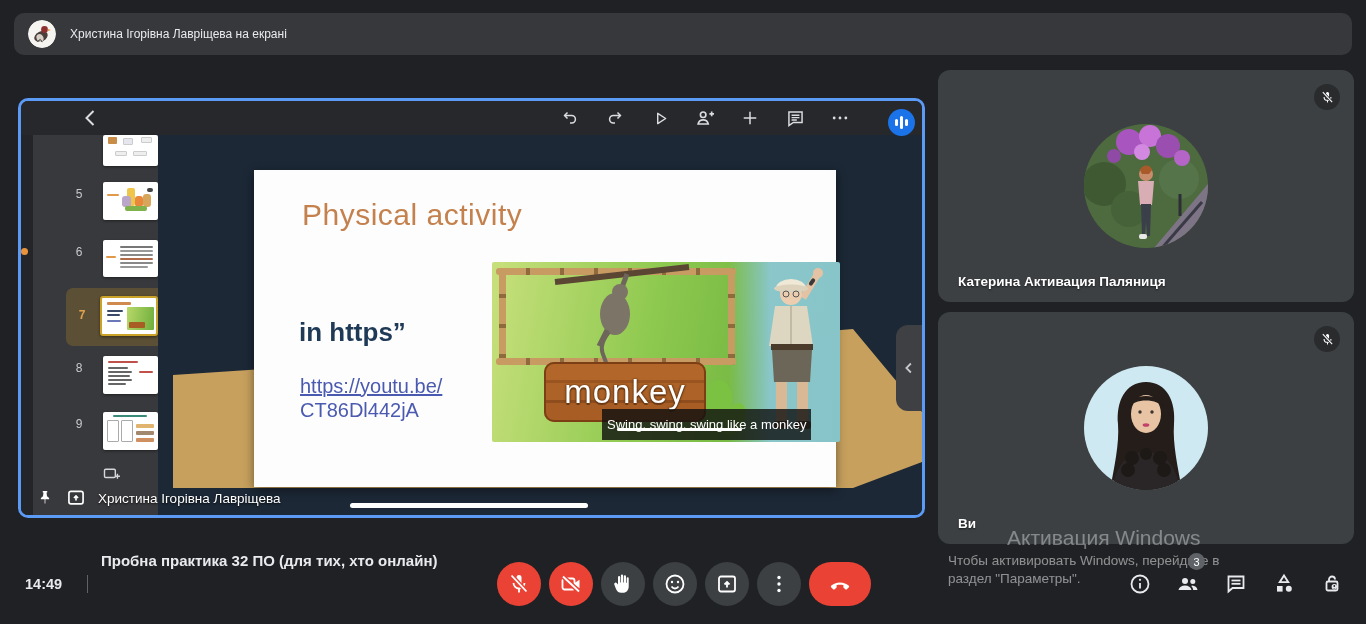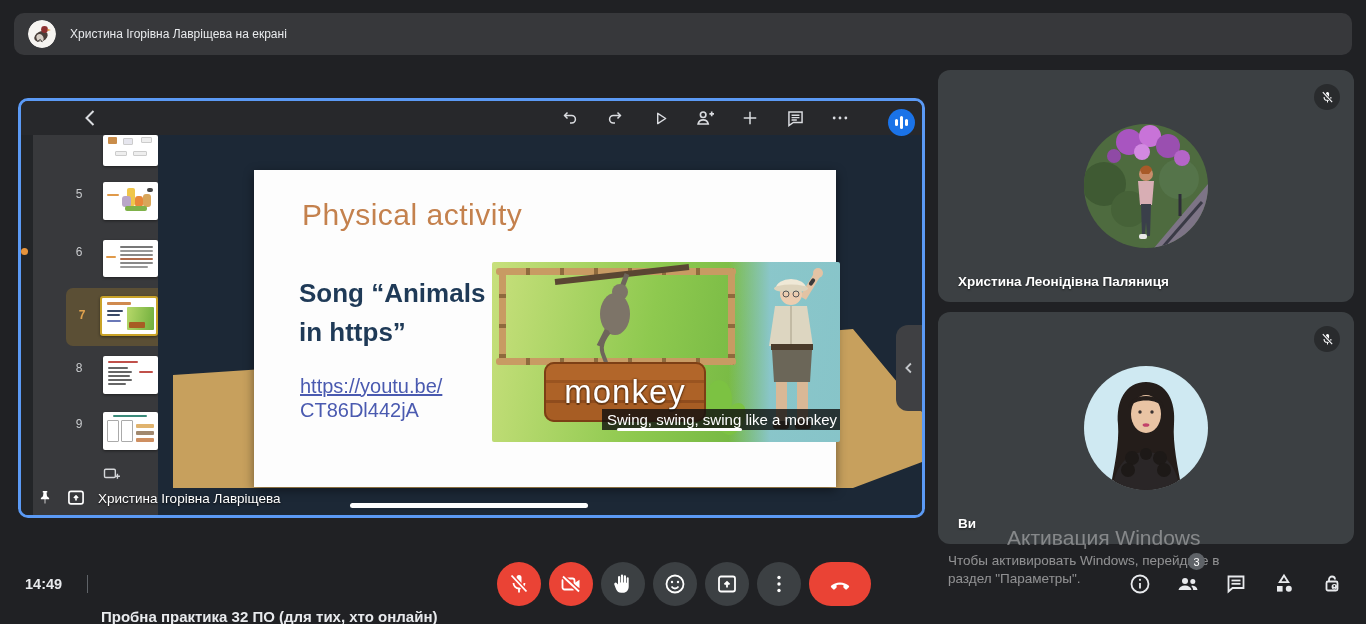--- a/index.html
+++ b/index.html
@@ -57,21 +57,21 @@
                      linear-gradient(100deg,#c8e07c 0%, #8ec94f 45%, #5ea838 100%); }
   .bamboo { position:absolute; background:repeating-linear-gradient(90deg,#c89b63 0 30px,#8f6a3d 30px 34px); border-radius:3px; }
   .bambooV { position:absolute; background:repeating-linear-gradient(180deg,#c89b63 0 26px,#8f6a3d 26px 30px); border-radius:3px; }
   .leaf { position:absolute; background:#7cc242; border-radius:50% 50% 50% 0; }
   .sign { position:absolute; left:52px; top:100px; width:162px; height:60px; border-radius:10px;
           background:linear-gradient(180deg,#b2662a 0 30%,#9a5420 30% 35%,#ad6227 35% 64%,#8f4c1d 64% 69%,#a75d24 69% 100%);
           box-shadow:inset 0 0 0 2px #7c3f15; display:flex; align-items:center; justify-content:center; }
   .sign span { color:#fff; font-size:33px; font-weight:normal; letter-spacing:1px;
                text-shadow:0 2px 0 #6b3a14, 1px 0 2px #6b3a14, -1px 0 2px #6b3a14; }
   .cap { position:absolute; left:110px; top:147px; background:rgba(15,15,15,.8); color:#fff;
-         font-size:15px; padding:2px 5px; white-space:nowrap; }
+         font-size:13px; padding:8px 5px; white-space:nowrap; }
   .vprog { position:absolute; left:125px; top:166px; width:125px; height:3px; background:#fff; border-radius:2px; }
 
   .hscroll { position:absolute; left:192px; top:368px; width:238px; height:5px; background:#fff; border-radius:3px; }
   .handle { position:absolute; right:0; top:224px; width:26px; height:86px; background:#3f4043;
             border-radius:12px 0 0 12px; display:flex; align-items:center; justify-content:center; z-index:4; }
 
   .share-overlay { position:absolute; left:0; bottom:0; width:100%; height:34px; z-index:6;
                    display:flex; align-items:center; gap:10px; padding-left:15px;
                    text-shadow:0 1px 2px rgba(0,0,0,.8); }
   .ov-pin { width:18px; height:18px; }
@@ -89,21 +89,21 @@
            text-shadow:0 1px 2px rgba(0,0,0,.6); }
 
   
   .wm1 { position:absolute; left:1007px; top:526px; font-size:21px; color:rgba(255,255,255,.38); z-index:4; }
   .wm2 { position:absolute; left:948px; top:553px; font-size:13.5px; color:rgba(255,255,255,.50); z-index:4; }
   .wm3 { position:absolute; left:948px; top:571px; font-size:13.5px; color:rgba(255,255,255,.50); z-index:4; }
 
   
   .bb-time { position:absolute; left:25px; top:576px; font-size:14.5px; font-weight:bold; color:#e8eaed; }
   .bb-div { position:absolute; left:87px; top:575px; width:1px; height:18px; background:#5f6368; }
-  .bb-title { position:absolute; left:101px; top:608px; font-size:15px; font-weight:bold; color:#e8eaed; }
+  .bb-title { position:absolute; left:101px; top:552px; font-size:15px; font-weight:bold; color:#e8eaed; }
   .controls { position:absolute; left:497px; top:562px; display:flex; gap:8px; }
   .cbtn { width:44px; height:44px; border-radius:50%; background:#3c4043; display:flex;
           align-items:center; justify-content:center; }
   .cbtn.red { background:#ea4335; }
   .cbtn.end { width:62px; border-radius:22px; background:#ea4335; }
   .ricons { position:absolute; left:1128px; top:572px; display:flex; gap:24px; z-index:6; }
   .ricon { width:24px; height:24px; }
   .badge { position:absolute; left:1188px; top:553px; width:17px; height:17px; border-radius:50%;
            background:#5f6368; color:#fff; font-size:11px; display:flex; align-items:center;
            justify-content:center; z-index:7; }
@@ -259,21 +259,20 @@
             <path d="M18.5 10.5v6M15.5 13.5h6"></path>
           </svg>
     </div>
   </div>
 
   <div class="canvas">
     <div class="tan"></div>
 
     <div class="pslide">
       <div class="title">Physical activity</div>
-      <div class="song" style="top:108px">Song “Animals</div>
       <div class="song" style="top:147px">in https”</div>
       <div class="lnk u" style="top:205px">https://youtu.be/</div>
       <div class="lnk" style="top:229px">CT86Dl442jA</div>
 
       <div class="mimg">
         <div class="bamboo" style="left:4px;top:6px;width:240px;height:7px"></div>
         <div class="bamboo" style="left:4px;top:96px;width:240px;height:7px"></div>
         <div class="bambooV" style="left:7px;top:6px;width:7px;height:97px"></div>
         <div class="bambooV" style="left:236px;top:6px;width:7px;height:97px"></div>
         <svg width="150" height="115" viewBox="0 0 150 115" style="position:absolute;left:55px;top:0;">
@@ -364,21 +363,21 @@
       <path d="M124 60 L70 124 H124 Z" fill="#7d7486"></path>
       <line x1="78" y1="124" x2="118" y2="78" stroke="#3a3a46" stroke-width="3"></line>
       <line x1="96" y1="70" x2="96" y2="92" stroke="#2e2e38" stroke-width="3"></line>
       <circle cx="62" cy="50" r="7" fill="#c98d6b"></circle>
       <path d="M56 46c2-6 11-6 12 0l-3 4h-7z" fill="#a85a28"></path>
       <path d="M54 57h16l-2 24H56z" fill="#d8aeb4"></path>
       <path d="M57 80h10l-1 32h-3l-1-14-1 14h-3z" fill="#3a3f4a"></path>
       <rect x="55" y="110" width="8" height="5" rx="2" fill="#e8e8e8"></rect>
     </svg>
   </div>
-  <div class="tname">Христина Леонідівна Паляниця</div>
+  <div class="tname">Катерина Активация Паляниця</div>
 </div>
 
 <div class="tile t2">
   <div class="micchip">
     <svg viewBox="0 0 24 24" width="15" height="15">
       <rect x="9.5" y="3" width="5" height="10" rx="2.5" fill="#fff"></rect>
       <path d="M6.5 11a5.5 5.5 0 0 0 11 0" fill="none" stroke="#fff" stroke-width="1.7"></path>
       <line x1="12" y1="16.5" x2="12" y2="20" stroke="#fff" stroke-width="1.7"></line>
       <line x1="4.5" y1="3.5" x2="19.5" y2="19.5" stroke="#2b2d31" stroke-width="4"></line>
       <line x1="4.5" y1="3.5" x2="19.5" y2="19.5" stroke="#fff" stroke-width="1.7"></line>

